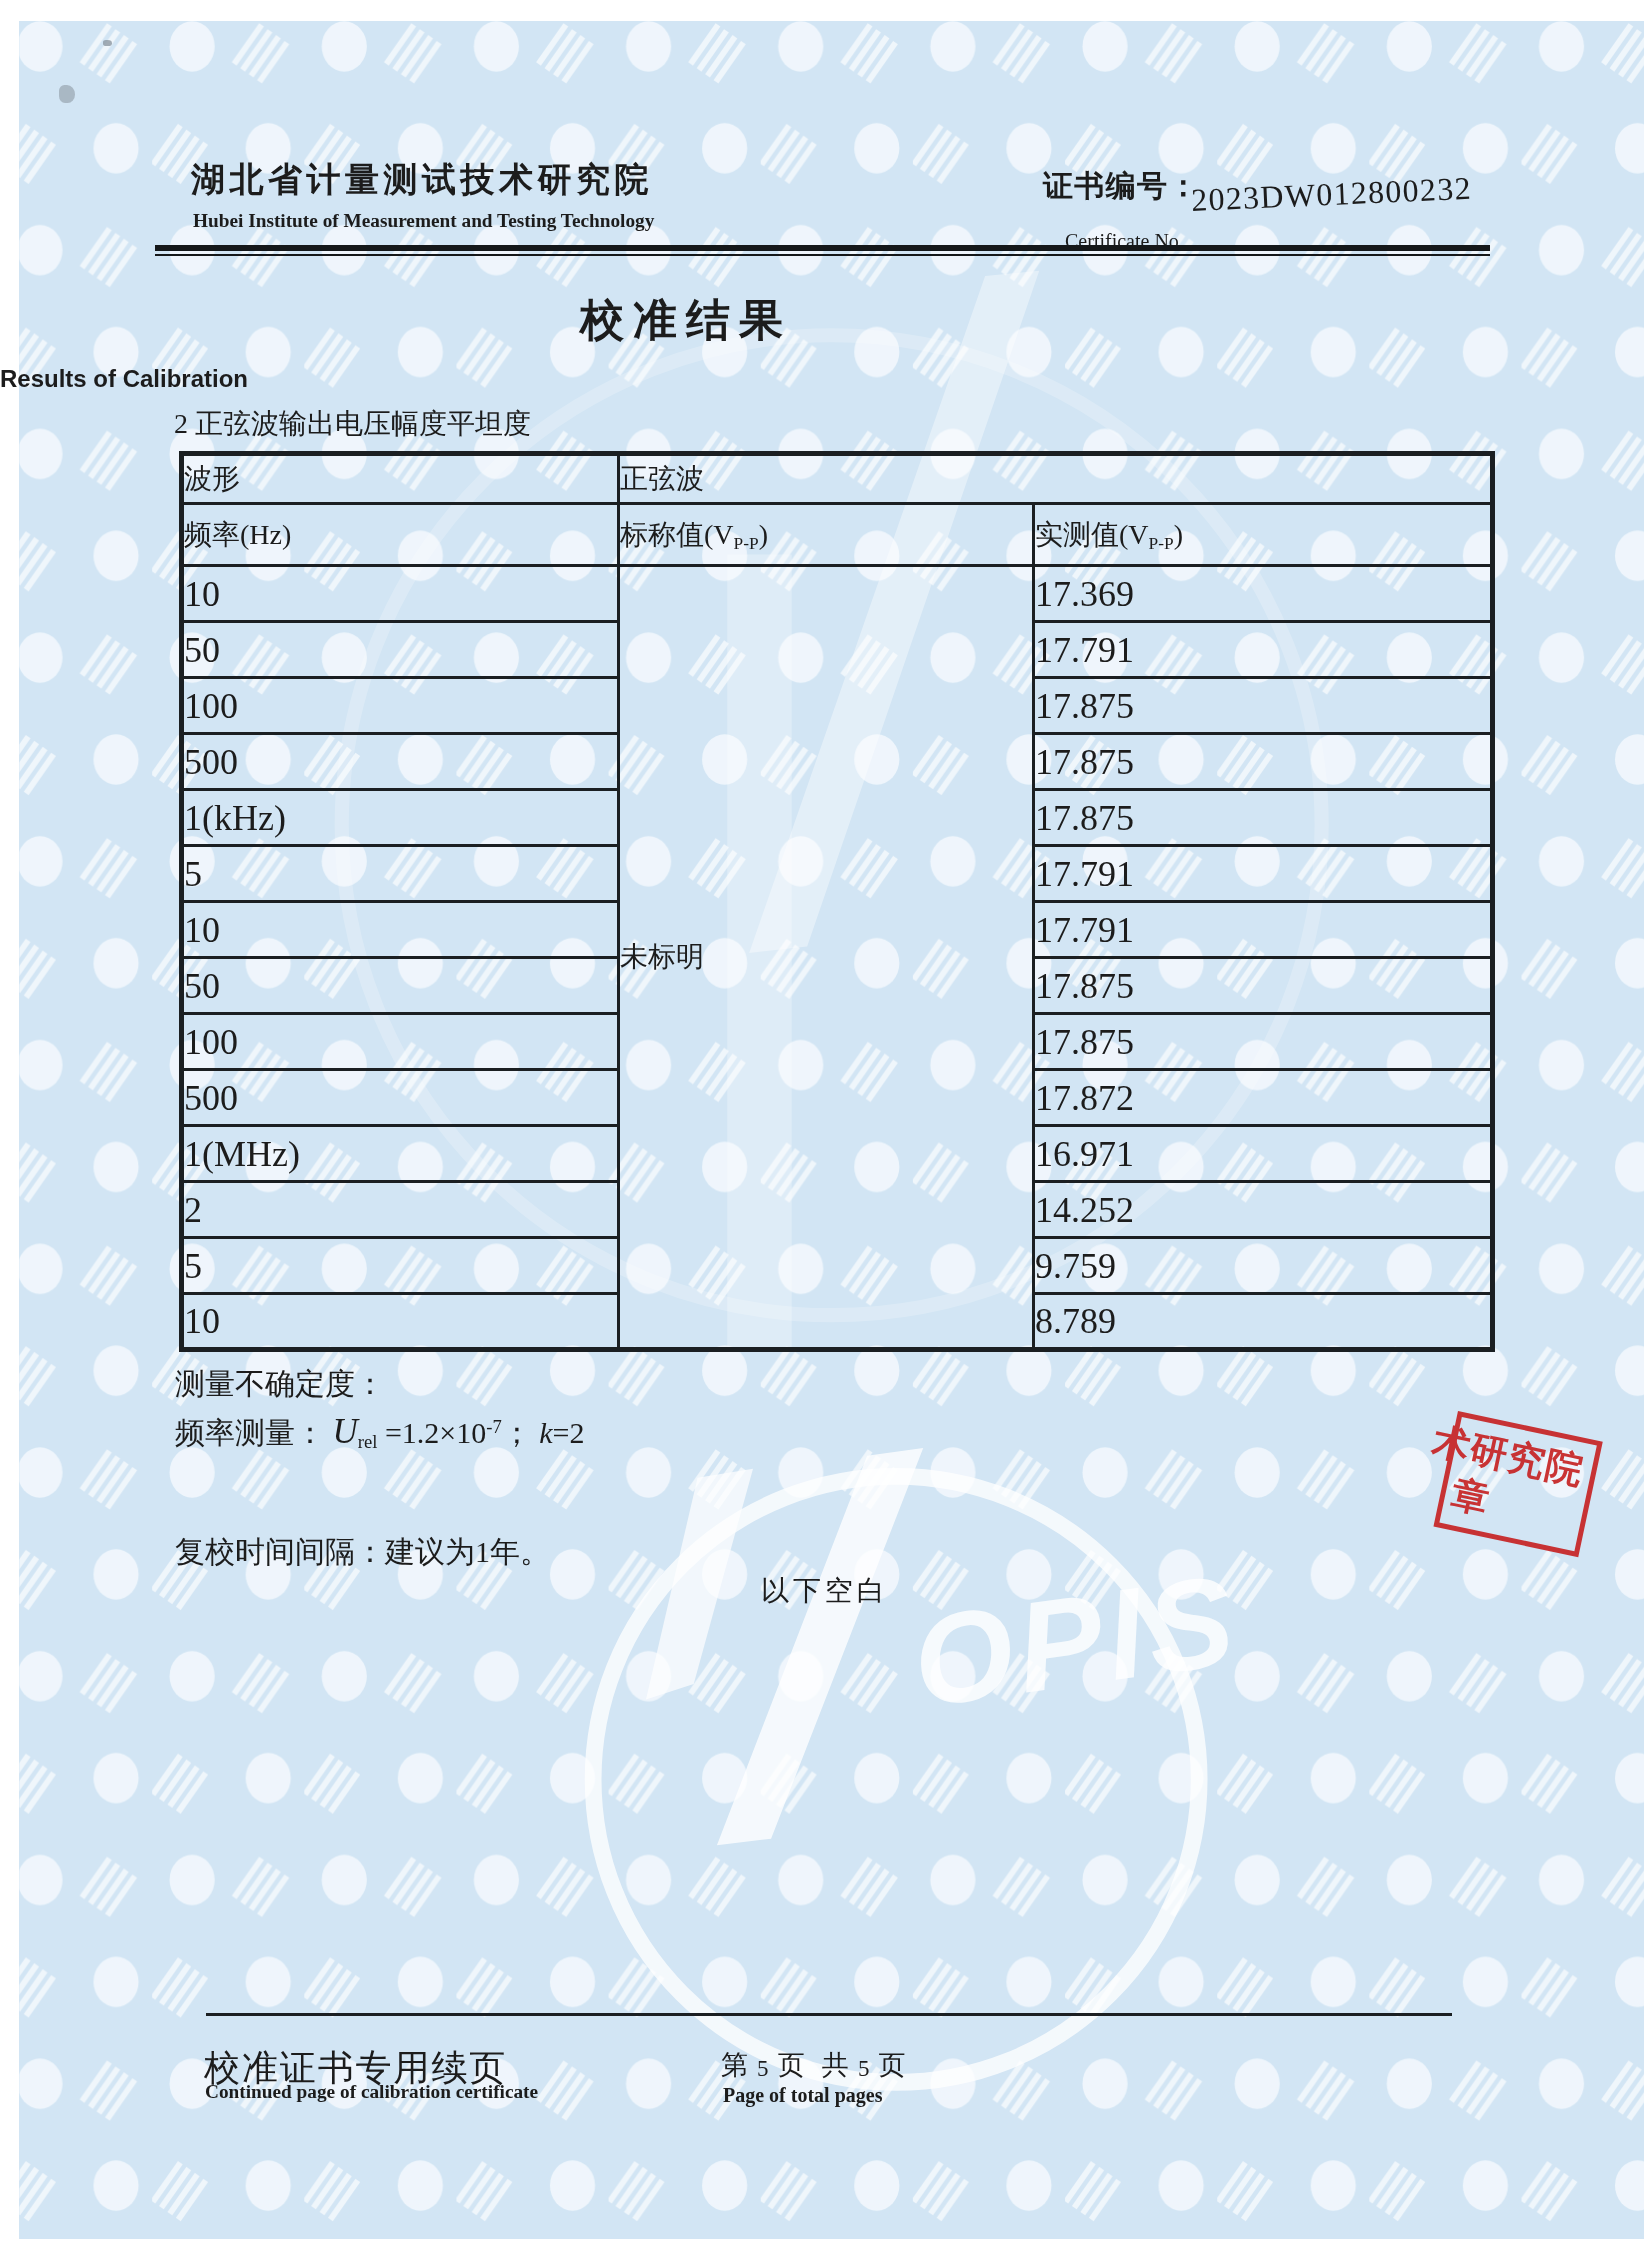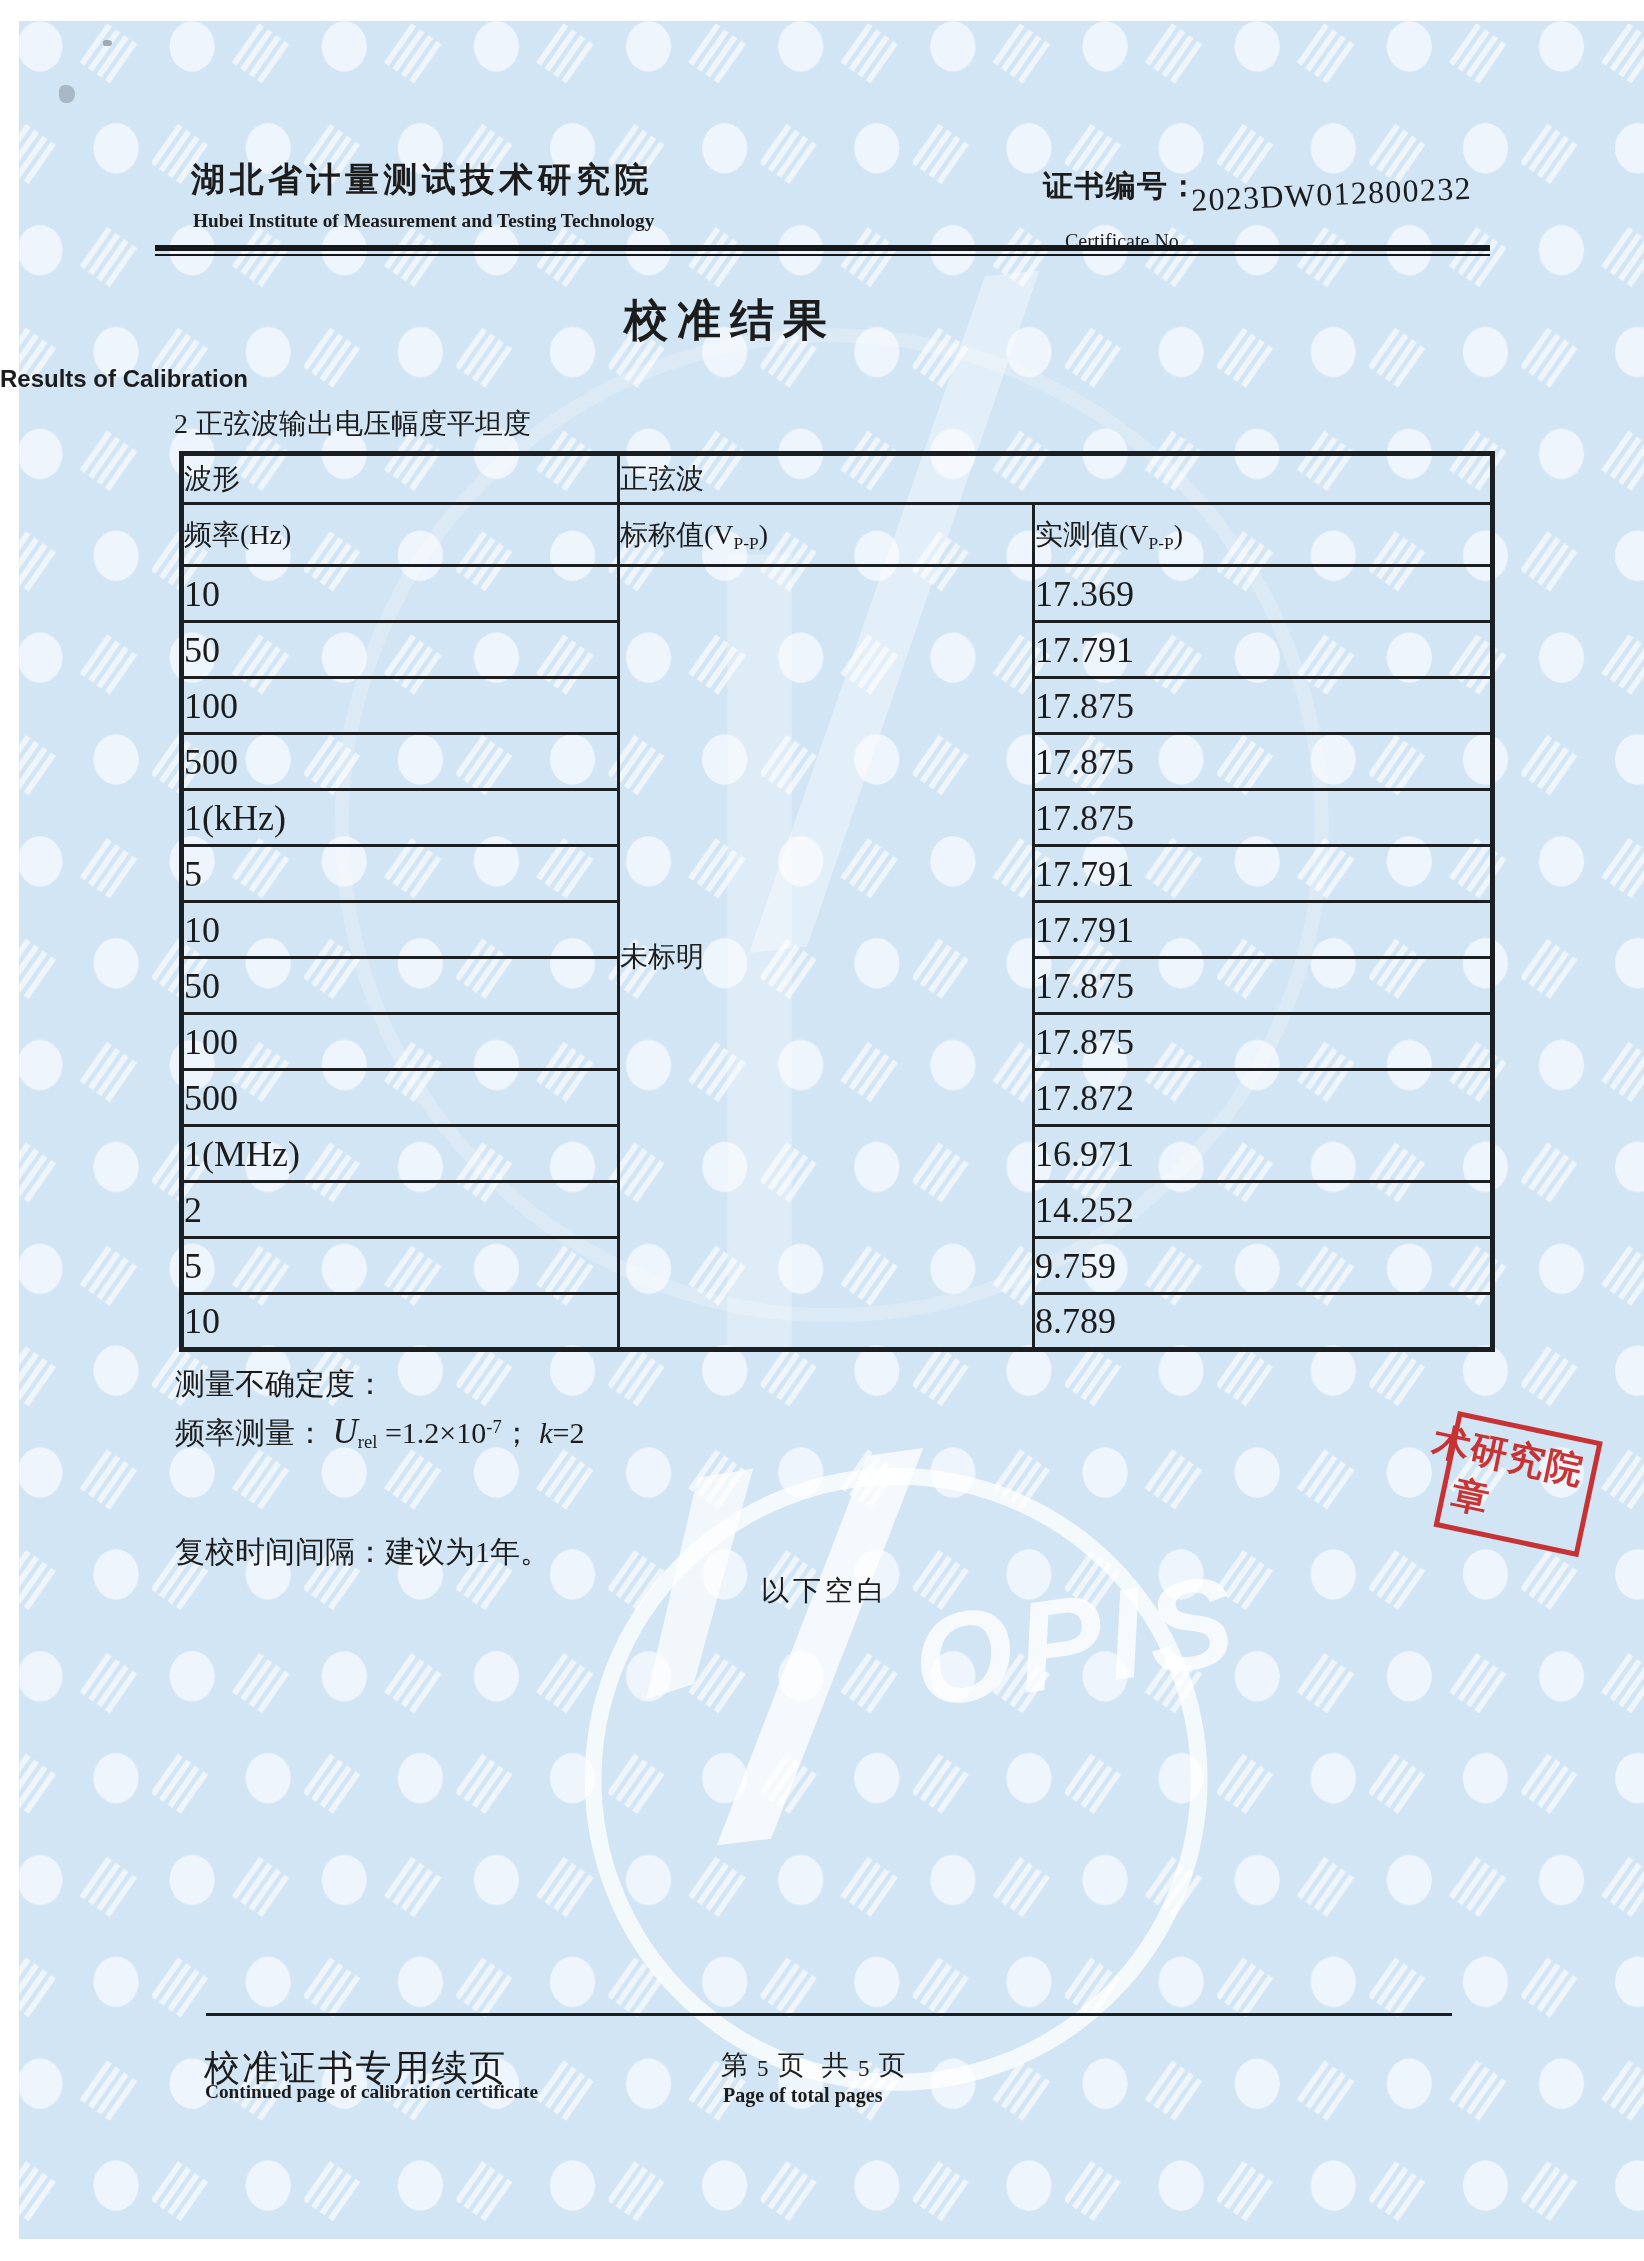--- a/index.html
+++ b/index.html
@@ -16,21 +16,21 @@
   .org-cn{left:191px;top:157px;font-size:34px;letter-spacing:4.5px;}
   .org-en{left:193px;top:210px;font-size:19.3px;font-weight:600;}
   .cert-label{left:1043px;top:166px;font-size:30px;letter-spacing:1.3px;}
   .cert-no{left:1192px;top:182px;font-size:32px;letter-spacing:1.3px;
            transform:rotate(-2.5deg);transform-origin:left bottom;display:inline-block;}
   .cert-en{left:1045px;top:230px;font-size:20px;margin-left:20px;}
 
   .rule-top{left:155px;top:245px;width:1335px;height:5.8px;background:#15181a;}
   .rule-top2{left:155px;top:254px;width:1335px;height:1.9px;background:#15181a;}
 
-  .title-cn{left:0;top:291px;width:1372px;text-align:center;font-size:44px;letter-spacing:9px;padding-left:44px;}
+  .title-cn{left:0;top:291px;width:1372px;text-align:center;font-size:44px;letter-spacing:9px;}
   .title-en{left:0;top:365px;width:1644px;text-align:left;font-size:24px;
             font-family:"Liberation Sans",sans-serif;font-weight:bold;}
   .section{left:174px;top:405px;font-size:28px;}
 
   table.cal{position:absolute;left:179px;top:451px;width:1311px;height:897px;
             border-collapse:collapse;table-layout:fixed;background:transparent;}
   table.cal{border:5.2px solid #1b1f22;}
   table.cal td{border:3.2px solid #1b1f22;vertical-align:middle;
                font-size:28px;padding:0;}
   table.cal td.num{font-size:36px;}

